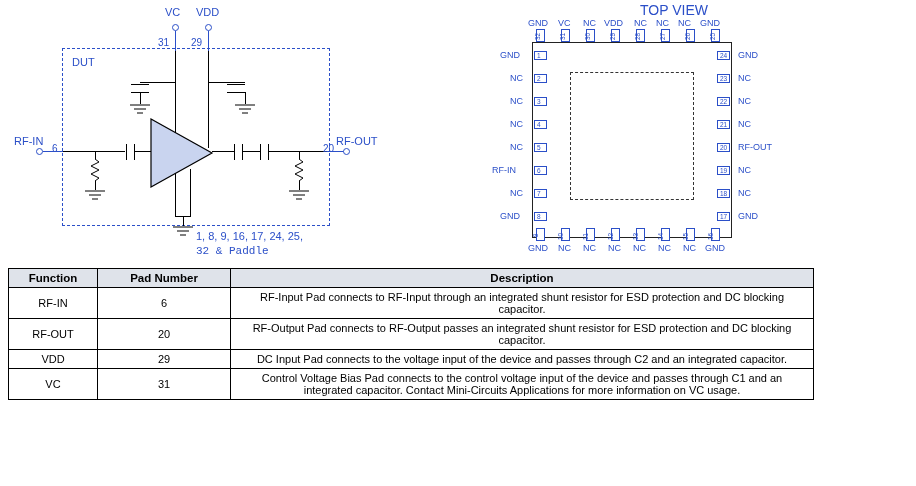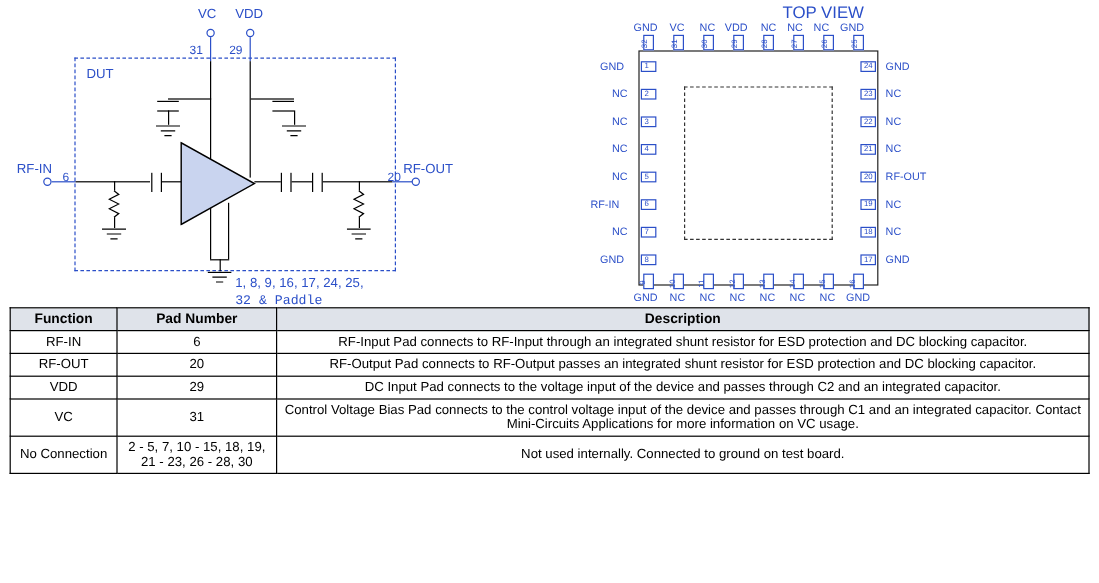--- a/index.html
+++ b/index.html
@@ -122,21 +122,21 @@
   .gnd svg { display: block; }
 
   
   .topview {
     position: absolute;
     left: 470px; top: 0;
     width: 446px; height: 260px;
   }
   .topview-title {
     position: absolute;
-    left: 116px; top: 2px;
+    left: 104px; top: 2px;
     width: 200px;
     text-align: center;
     font-size: 14px;
     color: #2b4fc8;
   }
   .pkg-body {
     position: absolute;
     left: 62px; top: 42px;
     width: 200px; height: 196px;
     border: 1px solid #222;
@@ -167,22 +167,22 @@
   .pad-name {
     position: absolute;
     font-size: 9px;
     color: #2b4fc8;
     white-space: nowrap;
   }
 
   
   table.pad-table {
     position: absolute;
-    left: 8px; top: 256px;
-    width: 900px;
+    left: 8px; top: 268px;
+    width: 806px;
     border-collapse: collapse;
     font-size: 11px;
   }
   table.pad-table th, table.pad-table td {
     border: 1px solid #000;
     padding: 3px 5px;
     vertical-align: middle;
   }
   table.pad-table thead th {
     background: #dfe3ea;
@@ -459,21 +459,16 @@
       <tr>
         <td class="c">VDD</td>
         <td class="c">29</td>
         <td class="desc">DC Input Pad connects to the voltage input of the device and passes through C2 and an integrated capacitor.</td>
       </tr>
       <tr>
         <td class="c">VC</td>
         <td class="c">31</td>
         <td class="desc">Control Voltage Bias Pad connects to the control voltage input of the device and passes through C1 and an integrated capacitor. Contact Mini-Circuits Applications for more information on VC usage.</td>
       </tr>
-      <tr>
-        <td class="c">No Connection</td>
-        <td class="c">2 - 5, 7, 10 - 15, 18, 19, 21 - 23, 26 - 28, 30</td>
-        <td class="desc">Not used internally. Connected to ground on test board.</td>
-      </tr>
     </tbody>
   </table>
 
 </div>
 
 </body></html>

